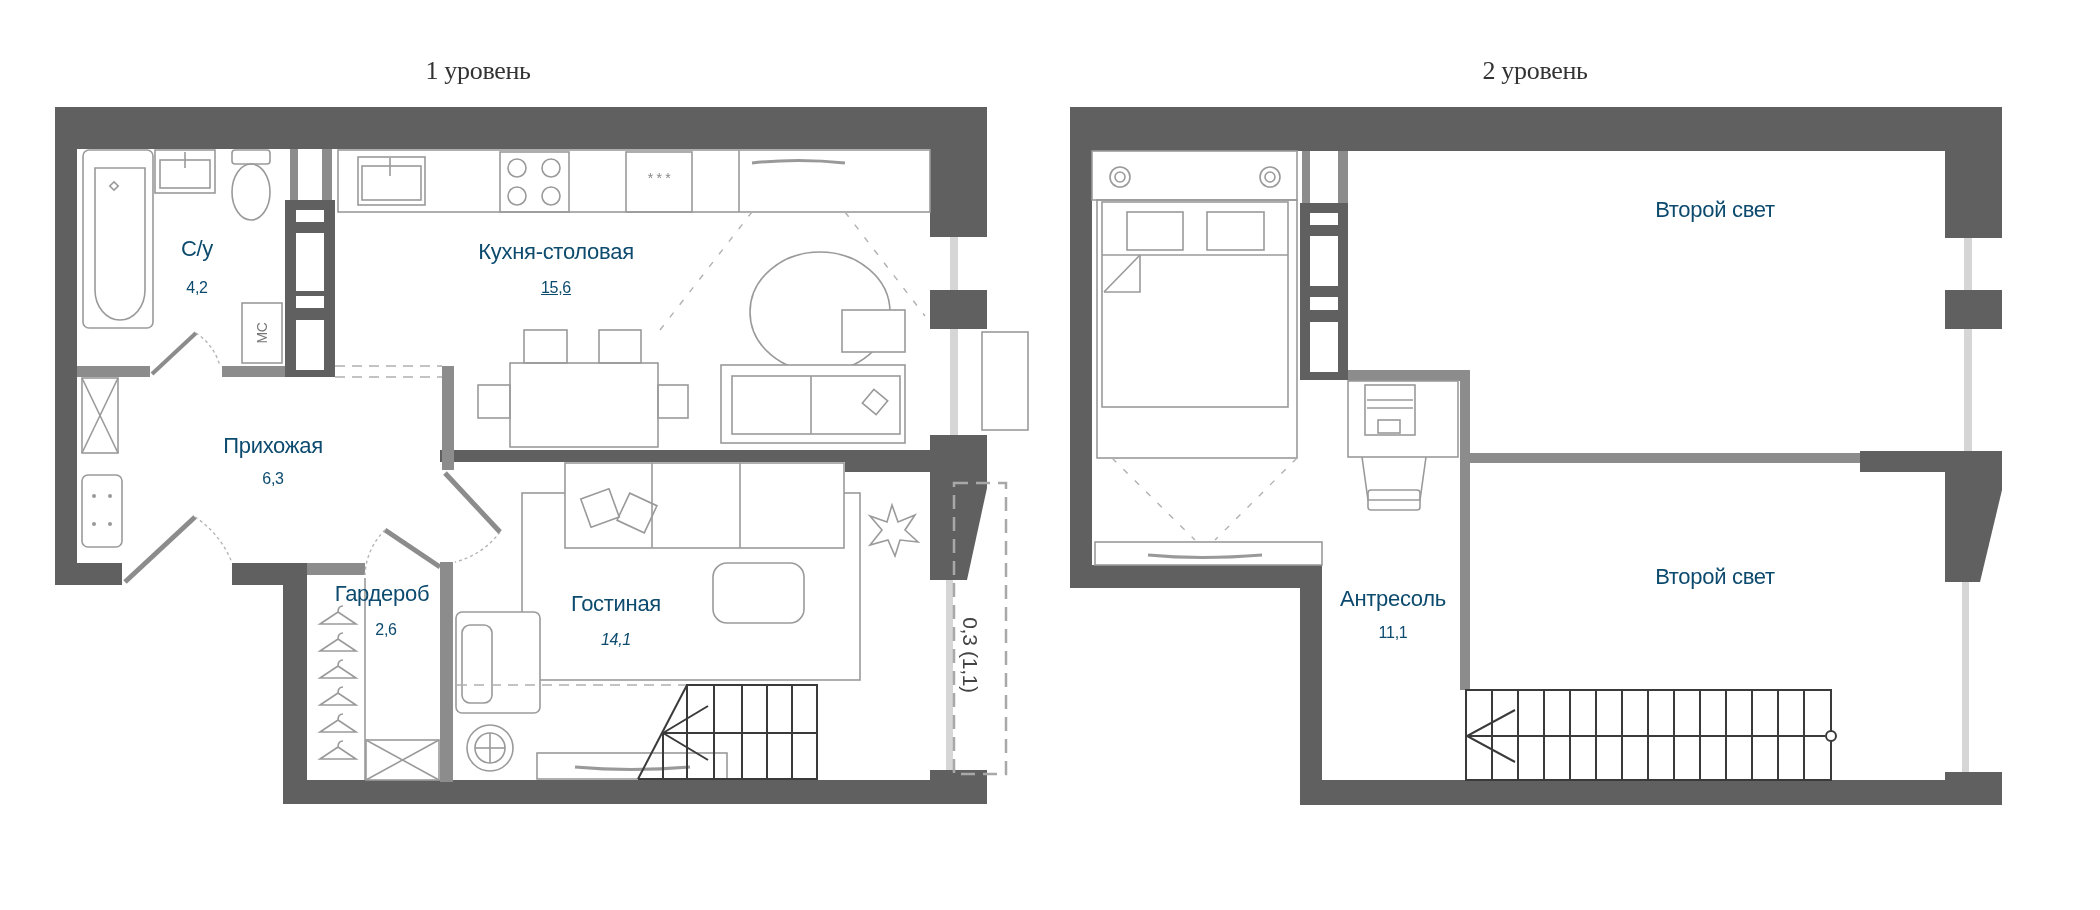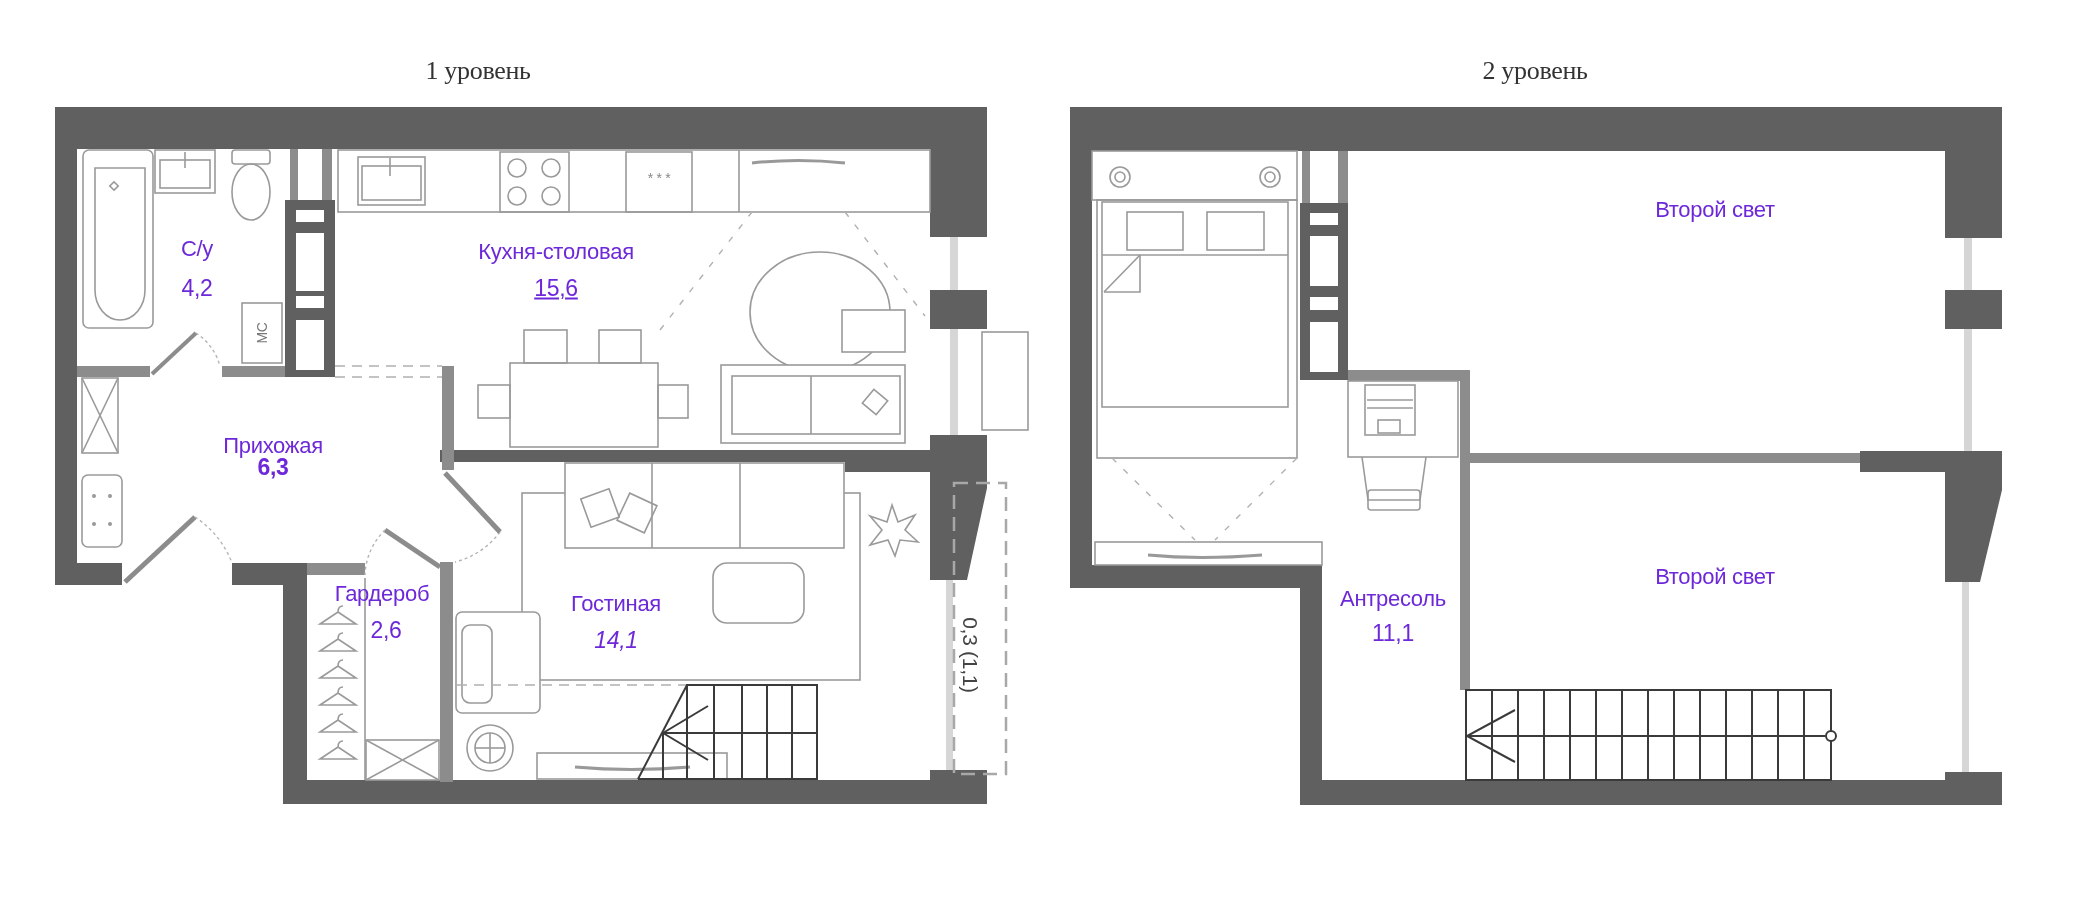--- a/index.html
+++ b/index.html
@@ -1,23 +1,23 @@
 <!DOCTYPE html>
 <html><head>
 <meta charset="utf-8">
 <style>
   html, body { margin:0; padding:0; background:#ffffff; }
   body { width:2100px; height:910px; position:relative; overflow:hidden;
          font-family:"Liberation Sans", "DejaVu Sans", sans-serif; color:#2a2a2a; }
   #plan { position:absolute; left:0; top:0; width:2100px; height:910px; }
   .lbl { position:absolute; transform:translate(-50%,-50%); white-space:nowrap;
-         font-family:"Liberation Sans", "DejaVu Sans", sans-serif; color:#6d28d9;
+         font-family:"Liberation Sans", "DejaVu Sans", sans-serif; color:#0c4a6e;
          font-size:22px; line-height:1; letter-spacing:-0.3px; }
   .title { font-size:26px; color:#333;font-family:Liberation Serif, serif; }
-  .area { font-size:23px; }
+  .area { font-size:16px; }
   .rot { transform:translate(-50%,-50%) rotate(90deg); font-size:21px; color:#444; }
   .wall { fill:#606060; }
   .thin { fill:#8c8c8c; }
   .furn { fill:none; stroke:#9a9a9a; stroke-width:1.6; }
   .furn2 { fill:#ffffff; stroke:#9a9a9a; stroke-width:1.6; }
   .dash { fill:none; stroke:#b0b0b0; stroke-width:1.4; stroke-dasharray:10 7; }
   .dash2 { fill:none; stroke:#a8a8a8; stroke-width:2.5; stroke-dasharray:14 8; }
   .stair { fill:none; stroke:#3a3a3a; stroke-width:2; }
   .glass { fill:#d6d6d6; }
   .door { stroke:#8c8c8c; stroke-width:6; stroke-linecap:butt; }
@@ -285,21 +285,21 @@
 <div class="lbl title" style="left:478px;top:71px;">1 уровень</div>
 <div class="lbl title" style="left:1535px;top:71px;">2 уровень</div>
 
 <div class="lbl" style="left:197px;top:249px;">С/у</div>
 <div class="lbl area" style="left:197px;top:288px;">4,2</div>
 
 <div class="lbl" style="left:556px;top:252px;">Кухня-столовая</div>
 <div class="lbl area" style="left:556px;top:288px;text-decoration:underline;">15,6</div>
 
 <div class="lbl" style="left:273px;top:446px;">Прихожая</div>
-<div class="lbl area" style="left:273px;top:467px;font-weight:bold;">6,3</div>
+<div class="lbl area" style="left:273px;top:479px;">6,3</div>
 
 <div class="lbl" style="left:382px;top:594px;">Гардероб</div>
 <div class="lbl area" style="left:386px;top:630px;">2,6</div>
 
 <div class="lbl" style="left:616px;top:604px;">Гостиная</div>
 <div class="lbl area" style="left:616px;top:640px;font-style:italic;">14,1</div>
 
 <div class="lbl rot" style="left:970px;top:655px;">0,3 (1,1)</div>
 
 <div class="lbl" style="left:262px;top:333px;font-size:14px;color:#777;transform:translate(-50%,-50%) rotate(-90deg);">МС</div>

